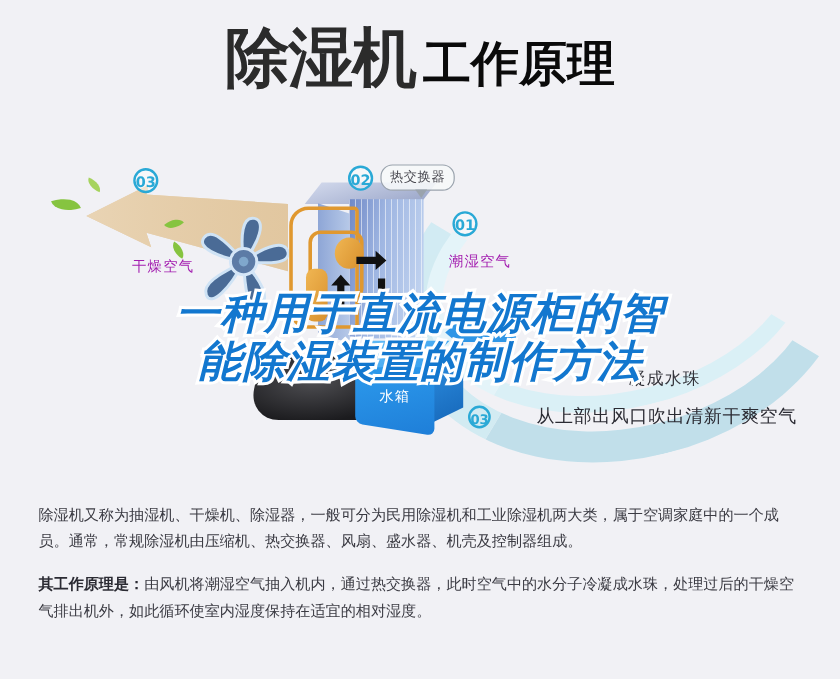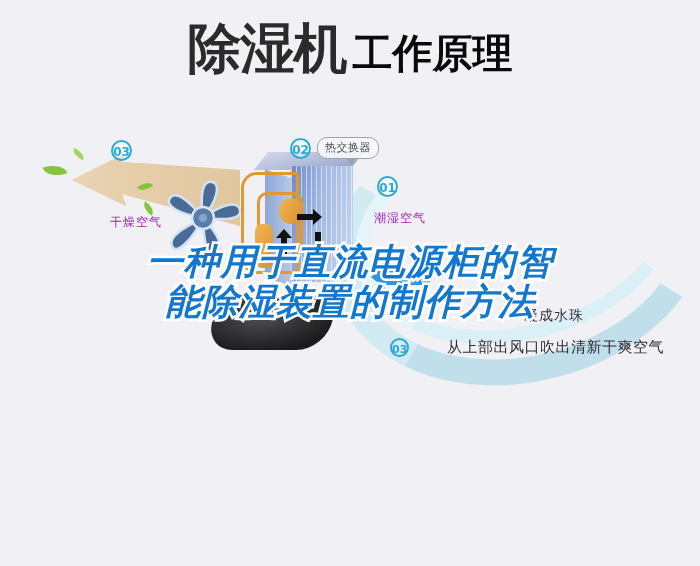--- a/index.html
+++ b/index.html
@@ -397,20 +397,26 @@
       <svg style="position:absolute; left:0; top:0; width:160px; height:160px;" viewBox="0 0 160 160">
         <g fill="#111">
           <path d="M62 56 l16 0 l0 -5 l9 8 l-9 8 l0 -5 l-16 0 Z"></path>
           <path d="M46 96 l0 -16 l-5 0 l8 -9 l8 9 l-5 0 l0 16 Z"></path>
           <path d="M86 74 l0 16 l5 0 l-8 9 l-8 -9 l5 0 l0 -16 Z"></path>
         </g>
       </svg>
     </div>
 
     <div class="base"></div>
+    <div class="tank">
+      <div class="tank-side"></div>
+      <div class="tank-front"></div>
+      <div class="tank-top"></div>
+      <div class="tank-label">水箱</div>
+    </div>
 
     <div class="blue-inlet"></div>
 
     <div class="badge" style="left:111px; top:22px;">03</div>
     <div class="air-label" style="left:110px; top:96px;">干燥空气</div>
 
     <div class="badge" style="left:290px; top:20px;">02</div>
     <div class="bubble" style="left:317px; top:19px;">热交换器</div>
 
     <div class="badge" style="left:377px; top:58px;">01</div>
@@ -422,14 +428,18 @@
     <div>能除湿装置的制作方法</div>
   </div>
 
   <div class="condense-note">凝成水珠</div>
 
   <div class="step3-line">
     <div class="step3-badge">03</div>
     <div class="step3-text">从上部出风口吹出清新干爽空气</div>
   </div>
 
+  <div class="body-text">
+    <p class="para">除湿机又称为抽湿机、干燥机、除湿器，一般可分为民用除湿机和工业除湿机两大类，属于空调家庭中的一个成员。通常，常规除湿机由压缩机、热交换器、风扇、盛水器、机壳及控制器组成。</p>
+    <p class="para last"><span class="lead">其工作原理是：</span><span>由风机将潮湿空气抽入机内，通过热交换器，此时空气中的水分子冷凝成水珠，处理过后的干燥空气排出机外，如此循环使室内湿度保持在适宜的相对湿度。</span></p>
+  </div>
 
 </div>
 
 </body></html>

